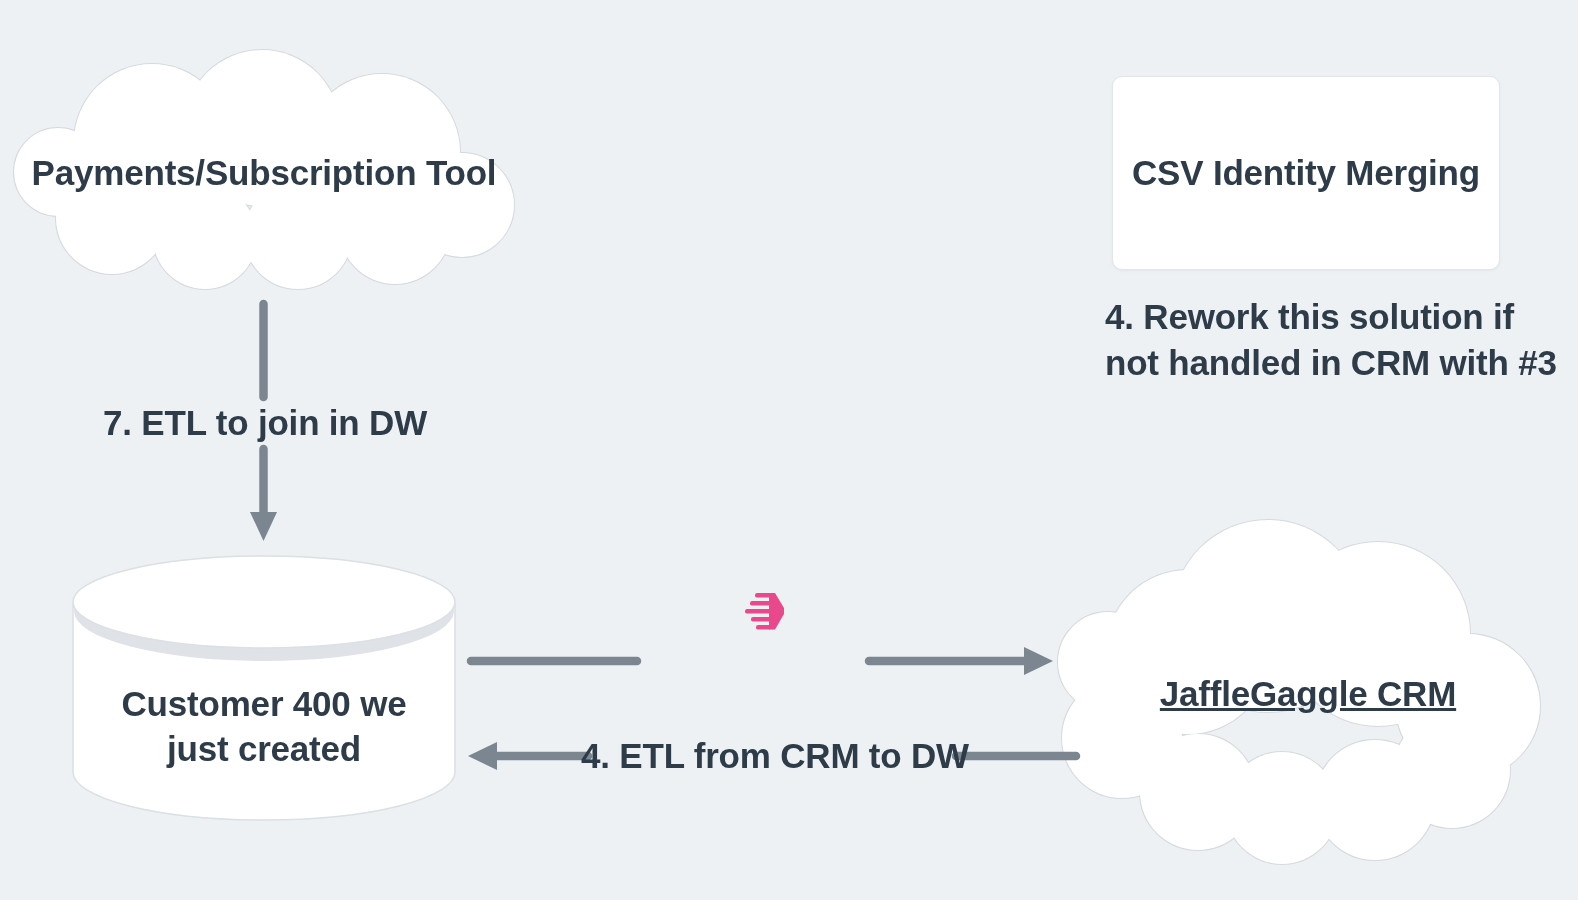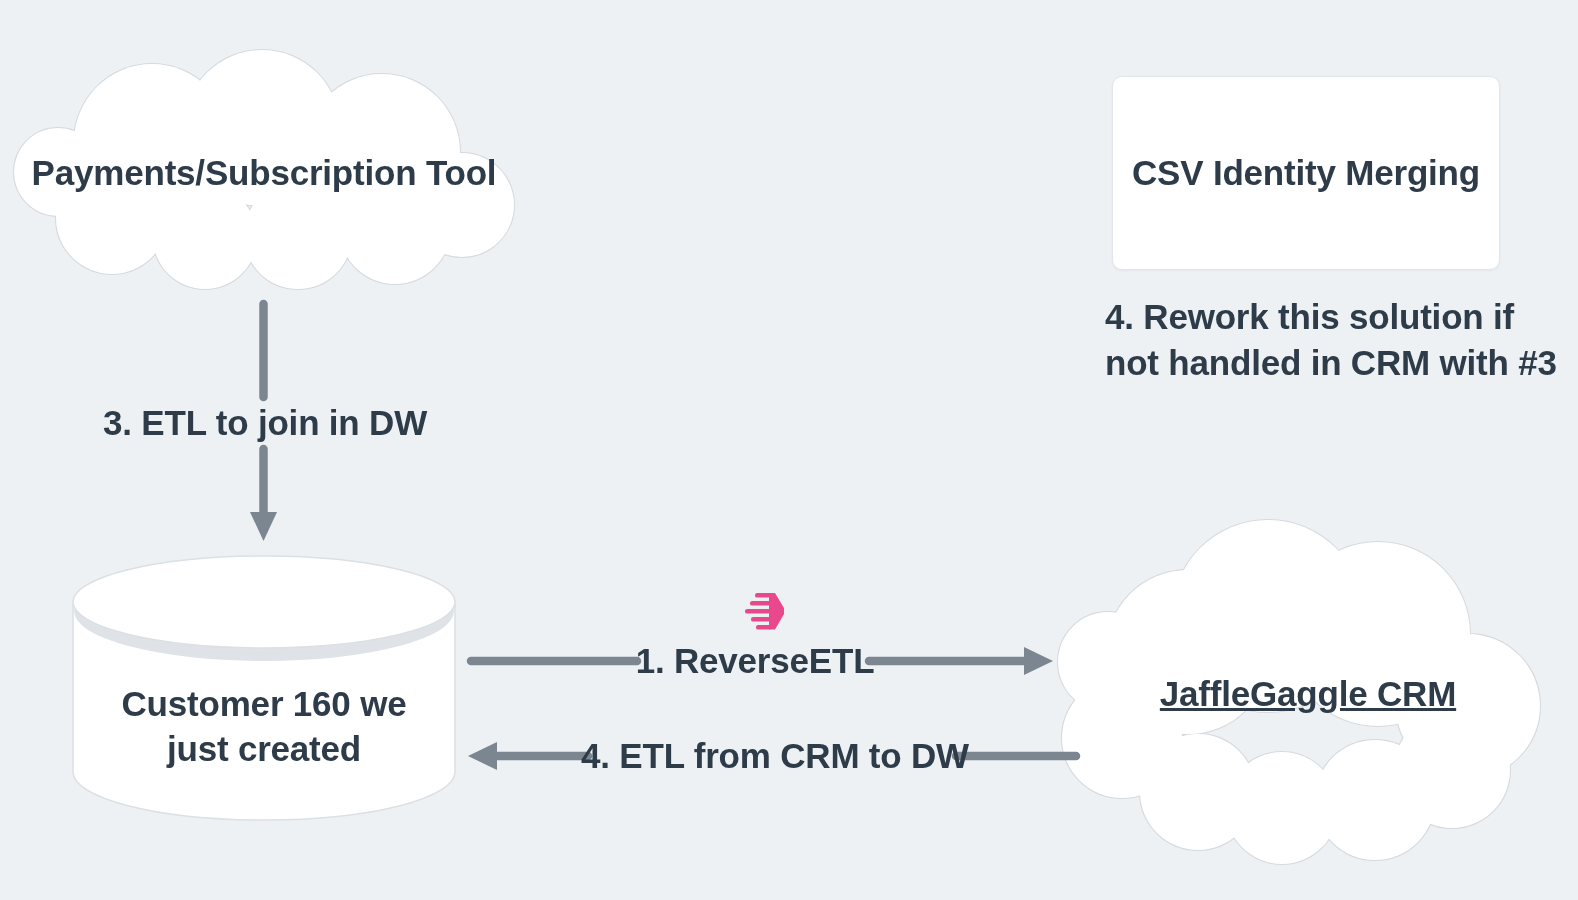--- a/index.html
+++ b/index.html
@@ -146,24 +146,23 @@
 
   <div class="label centered" style="left:4px; top:156px; width:520px;">Payments/Subscription Tool</div>
 
   <div class="node-box">
     <div class="label centered" style="position:static;text-align:right;">CSV Identity Merging</div>
   </div>
 
   <div class="label" style="left:1092px; top:294px; width:470px; line-height:46px;margin-left:13px;">4. Rework this solution if
 not handled in CRM with #3</div>
 
-  <div class="label centered" style="left:15px; top:406px; width:500px;">3. ETL to join in DW</div>
+  <div class="label centered" style="left:15px; top:406px; width:500px;">7. ETL to join in DW</div>
 
-  <div class="label centered" style="left:73px; top:681px; width:382px; line-height:45px;">Customer 160 we
+  <div class="label centered" style="left:73px; top:681px; width:382px; line-height:45px;">Customer 400 we
 just created</div>
 
-  <div class="label centered" style="left:555px; top:644px; width:400px;">1. ReverseETL</div>
 
   <div class="label centered" style="left:575px; top:739px; width:400px;">4. ETL from CRM to DW</div>
 
   <div class="label centered" style="left:1108px; top:677px; width:400px;text-decoration:underline;">JaffleGaggle CRM</div>
 
 </div>
 
 </body></html>

